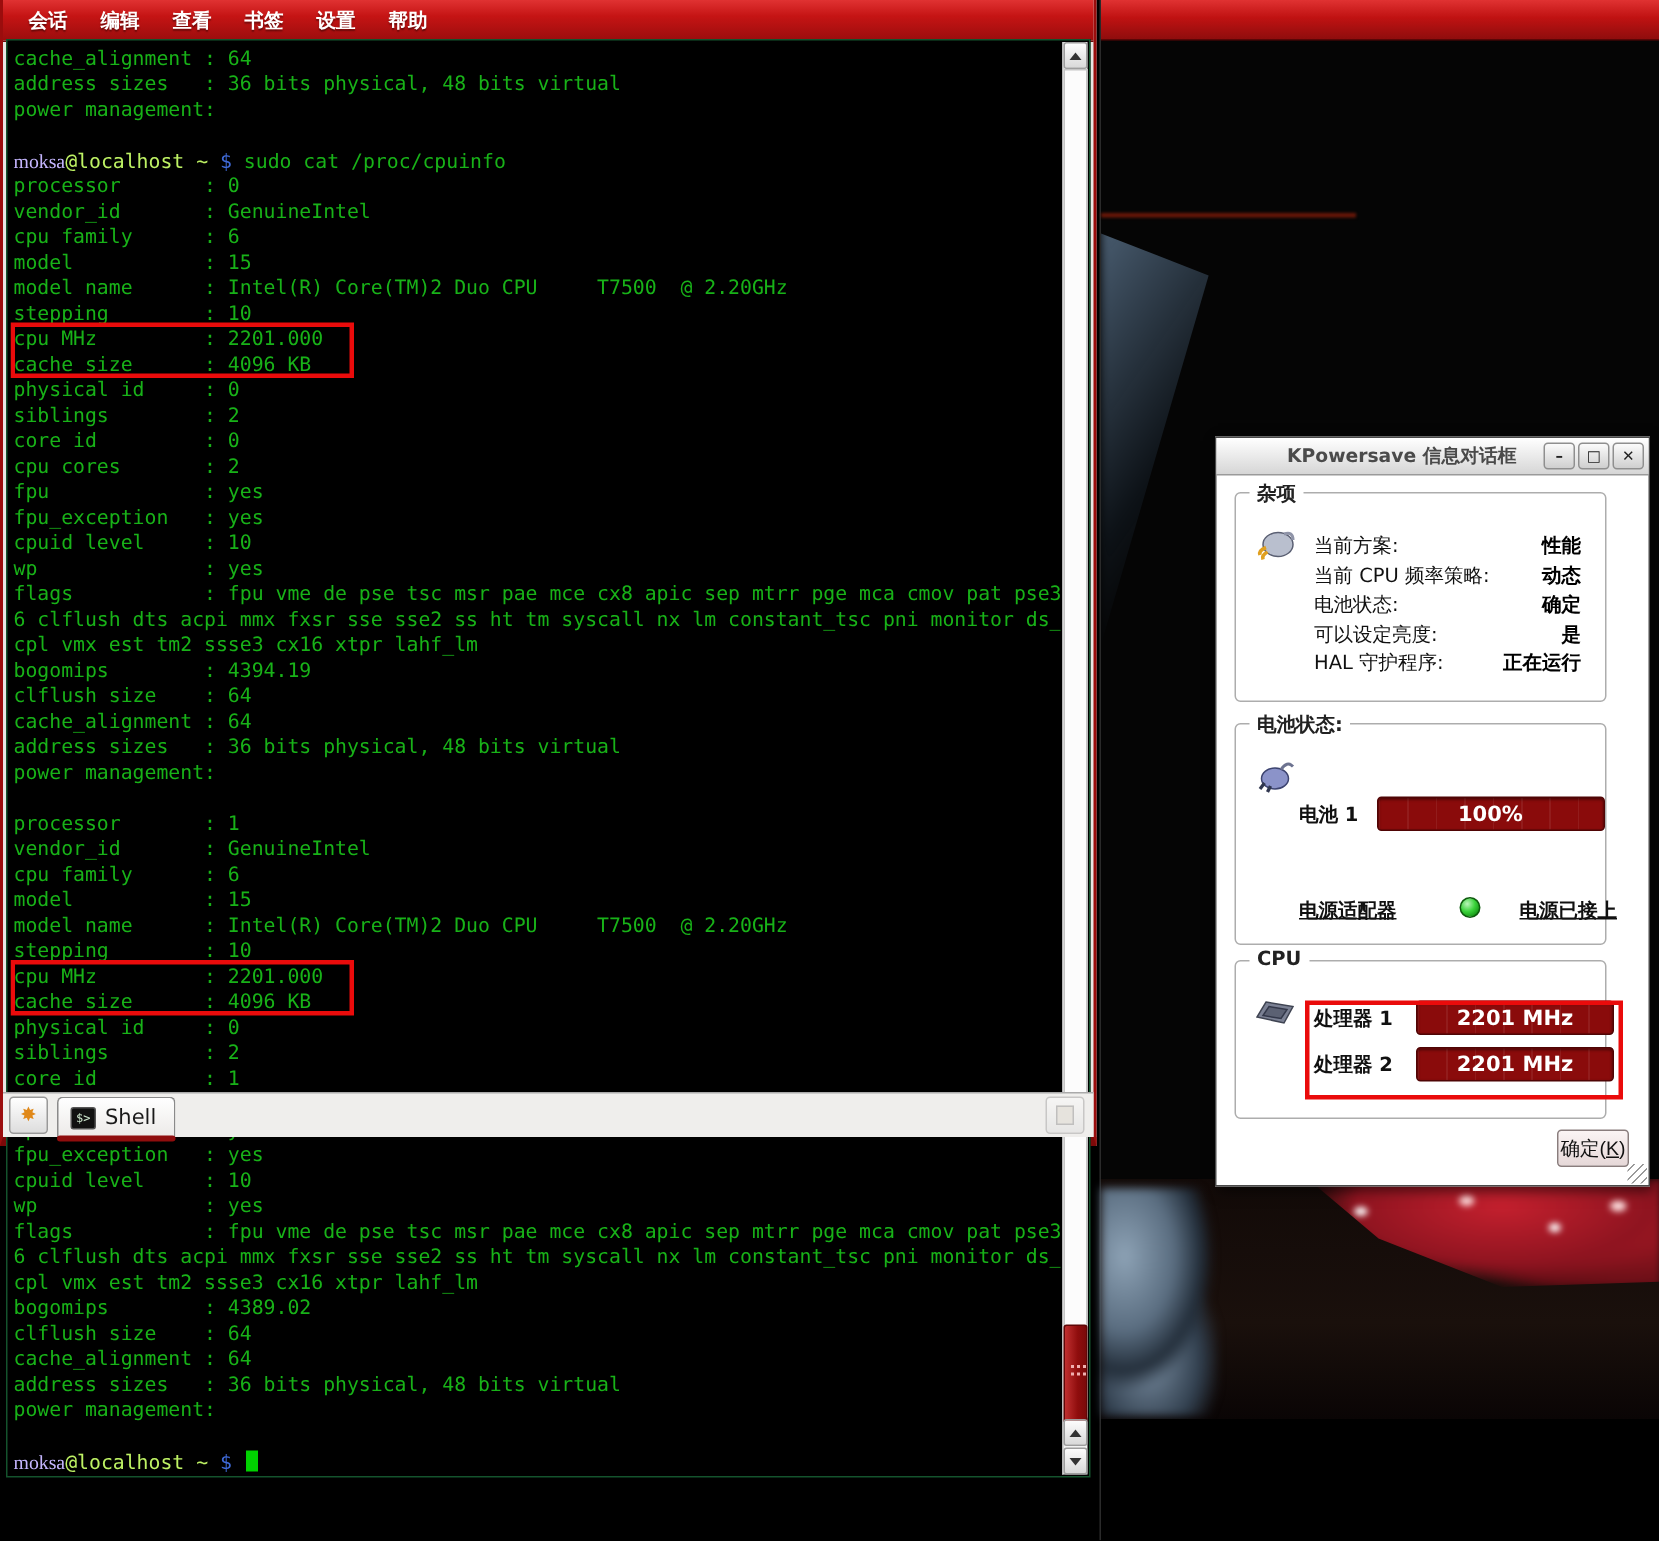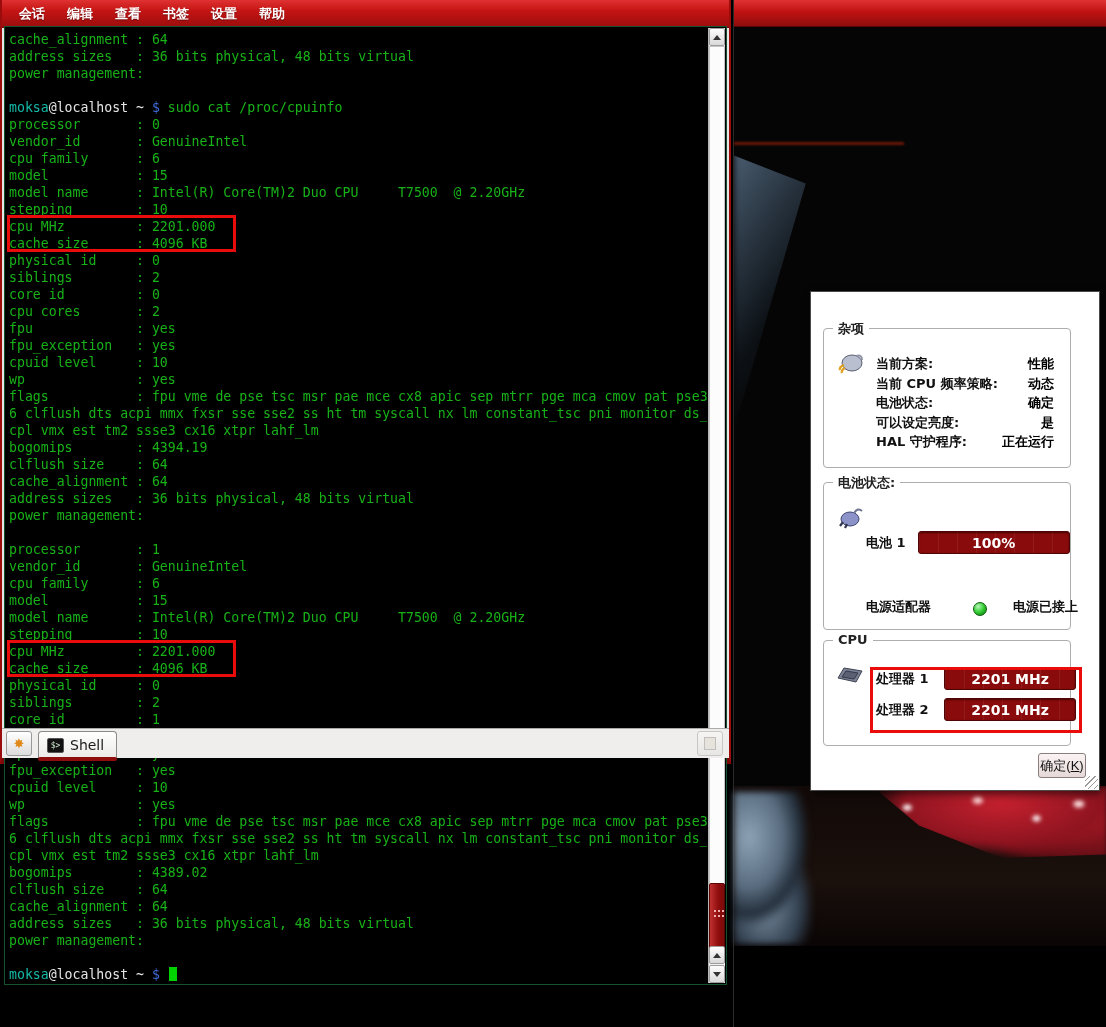--- a/index.html
+++ b/index.html
@@ -35,22 +35,22 @@
   .menubar { height:28px; background:linear-gradient(#e03232 0%, #c51414 40%, #9b0d0d 100%);
              display:flex; align-items:center; padding:0 6px; border-bottom:1px solid #6e0808; }
   .menu-item { color:#fff; font-size:13px; font-weight:bold; padding:3px 11px; cursor:default;
                text-shadow:0 1px 1px rgba(0,0,0,.4); }
   .term-wrap { position:absolute; left:2px; top:26px; width:723px; height:959px; background:#000;
                border:1px solid #14532d; }
   .term-text { position:absolute; left:2px; top:2px; width:700px; height:953px; overflow:hidden;
                font-family:"DejaVu Sans Mono", monospace; font-size:13.2px; line-height:17px;
                white-space:pre; padding:2px 0 0 2px; }
   .term-line { height:17px; color:#18b218; }
-  .tl-user { color:#14b8a6; }
-  .tl-host { color:#e5e5e5; }
+  .tl-user { color:#c4b5fd;font-family:Liberation Serif, serif; }
+  .tl-host { color:#bef264; }
   .tl-sym  { color:#3f6ad8; }
   .tl-cmd  { color:#18b218; }
   .cursor  { display:inline-block; width:8px; height:14px; background:#00d200; vertical-align:-2px; margin-left:9px; }
   .hl-box  { position:absolute; border:3px solid #ea0b0b; pointer-events:none; }
 
   
   .scrollbar { position:absolute; right:1px; top:1px; width:17px; height:955px; background:#f2f2f2; border-left:1px solid #b8b8b8; }
   .sb-btn { position:absolute; left:0; width:16px; height:18px; background:linear-gradient(#fdfdfd,#d9d9d9);
             border:1px solid #9e9e9e; border-radius:2px; display:flex; align-items:center; justify-content:center; }
   .sb-arrow-up { width:0; height:0; border-left:4px solid transparent; border-right:4px solid transparent; border-bottom:5px solid #333; }
@@ -86,36 +86,36 @@
   .dlg-btn { width:21px; height:18px; margin-left:2px; background:linear-gradient(#fbfbfb,#cfcfcf); border:1px solid #8f8f8f;
              border-radius:3px; font-size:10px; font-weight:bold; color:#222; display:flex; align-items:center; justify-content:center; }
   .groupbox { position:absolute; left:12px; width:248px; border:1px solid #adadad; border-radius:4px; background:#fff; }
   .gb-legend { position:absolute; top:-9px; left:9px; background:#fff; padding:0 5px; font-size:13px; font-weight:bold; color:#222; }
   .gb-misc { top:36px; height:140px; }
   .gb-batt { top:190px; height:148px; }
   .gb-cpu  { top:348px; height:106px; }
 
   .info-rows { position:absolute; left:52px; right:16px; top:26px; }
   .info-row { display:flex; justify-content:space-between; height:19.5px; font-size:13px; }
-  .info-label { color:#111; font-weight:700; }
+  .info-label { color:#111; font-weight:400; }
   .info-value { color:#000; font-weight:bold; }
 
   
   .plug-icon { position:absolute; left:12px; top:22px; width:28px; height:24px; }
   
   .chip-icon { position:absolute; left:12px; top:24px; width:30px; height:22px; }
 
   .batt-row { position:absolute; left:42px; top:48px; display:flex; align-items:center; gap:12px; }
   .batt-label { font-size:13px; font-weight:600; color:#111; }
   .statbar { height:23px; background:#8a0b0b;
              background-image:repeating-linear-gradient(90deg, rgba(255,255,255,.07) 0 1px, transparent 1px 19px);
              border:1px solid #4f0505; border-radius:3px; box-shadow:inset 0 1px 2px rgba(0,0,0,.5);
              color:#fff; font-weight:bold; font-size:14px; display:flex; align-items:center; justify-content:center; }
   .batt-bar { width:152px; }
-  .adapter-row { position:absolute; left:42px; top:115px; width:212px; display:flex; align-items:flex-end; font-size:13px; font-weight:600; color:#111; }
+  .adapter-row { position:absolute; left:42px; top:115px; width:212px; display:flex; align-items:flex-start; font-size:13px; font-weight:600; color:#111;text-decoration:underline; }
   .led { width:14px; height:14px; border-radius:50%; margin:0 26px 0 42px;
          background:radial-gradient(circle at 35% 30%, #baf5ba, #3ad23a 45%, #159415 80%); border:1px solid #0d5c0d; }
 
   .cpu-rows { position:absolute; left:52px; top:26px; }
   .cpu-row { display:flex; align-items:center; gap:10px; margin-bottom:8px; }
   .cpu-label { width:58px; font-size:13px; font-weight:600; color:#111; }
   .cpu-bar { width:132px; }
   .cpu-hlbox { position:absolute; left:46px; top:26px; width:212px; height:66px; border:3px solid #ea0b0b; pointer-events:none; }
 
   .ok-btn { position:absolute; right:13px; top:461px; width:48px; height:25px;
@@ -178,20 +178,26 @@
         <span class="shell-icon">$&gt;</span>
         <span class="tab-label">Shell</span>
       </div>
       <div class="tb-btn tb-right">
         <span class="page-glyph"></span>
       </div>
     </div>
   </div>
 
   <div class="dialog">
+    <div class="dlg-titlebar">
+      <span class="dlg-title">KPowersave 信息对话框</span>
+      <span class="dlg-btn">–</span>
+      <span class="dlg-btn">□</span>
+      <span class="dlg-btn">✕</span>
+    </div>
 
     <div class="groupbox gb-misc">
       <span class="gb-legend">杂项</span>
       <svg class="plug-icon" viewBox="0 0 28 24">
         <ellipse cx="16" cy="12" rx="10" ry="8" fill="#b9bfce" stroke="#5a5f72"></ellipse>
         <path d="M8 14 Q3 16 4 19" stroke="#e0a020" stroke-width="2.4" fill="none"></path>
         <path d="M9 17 Q5 19 6 22" stroke="#e0a020" stroke-width="2.4" fill="none"></path>
         <path d="M20 5 Q26 3 26 9" stroke="#8f94a8" stroke-width="2" fill="none"></path>
       </svg>
       <div class="info-rows" id="miscRows">

